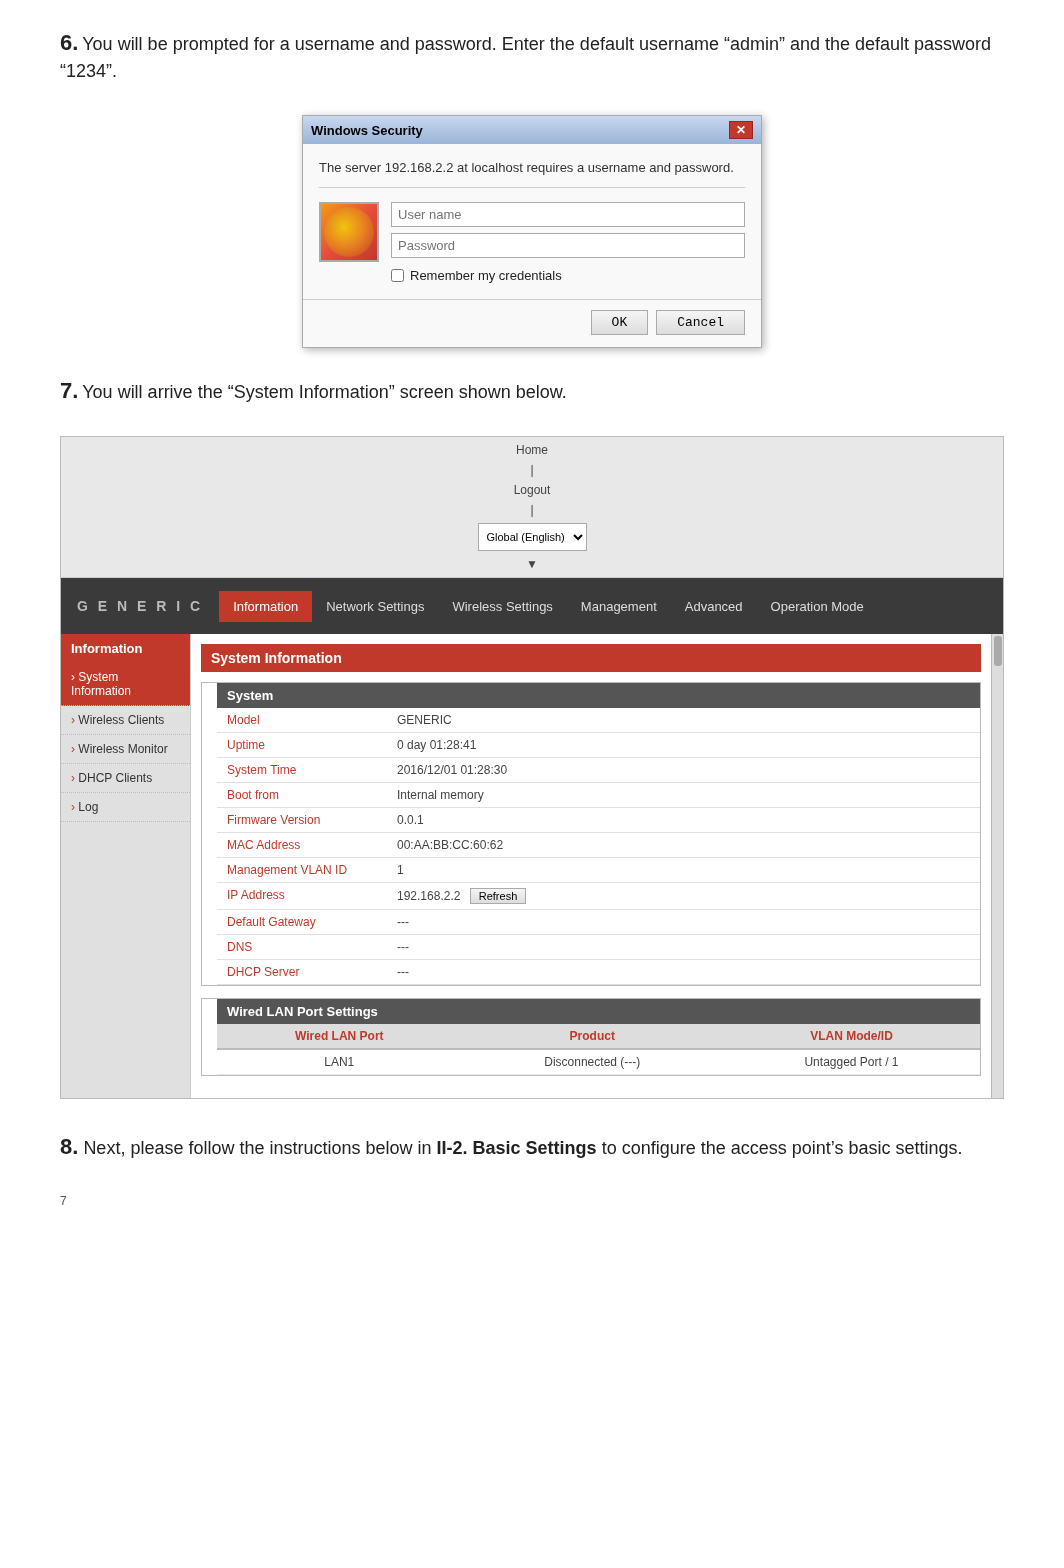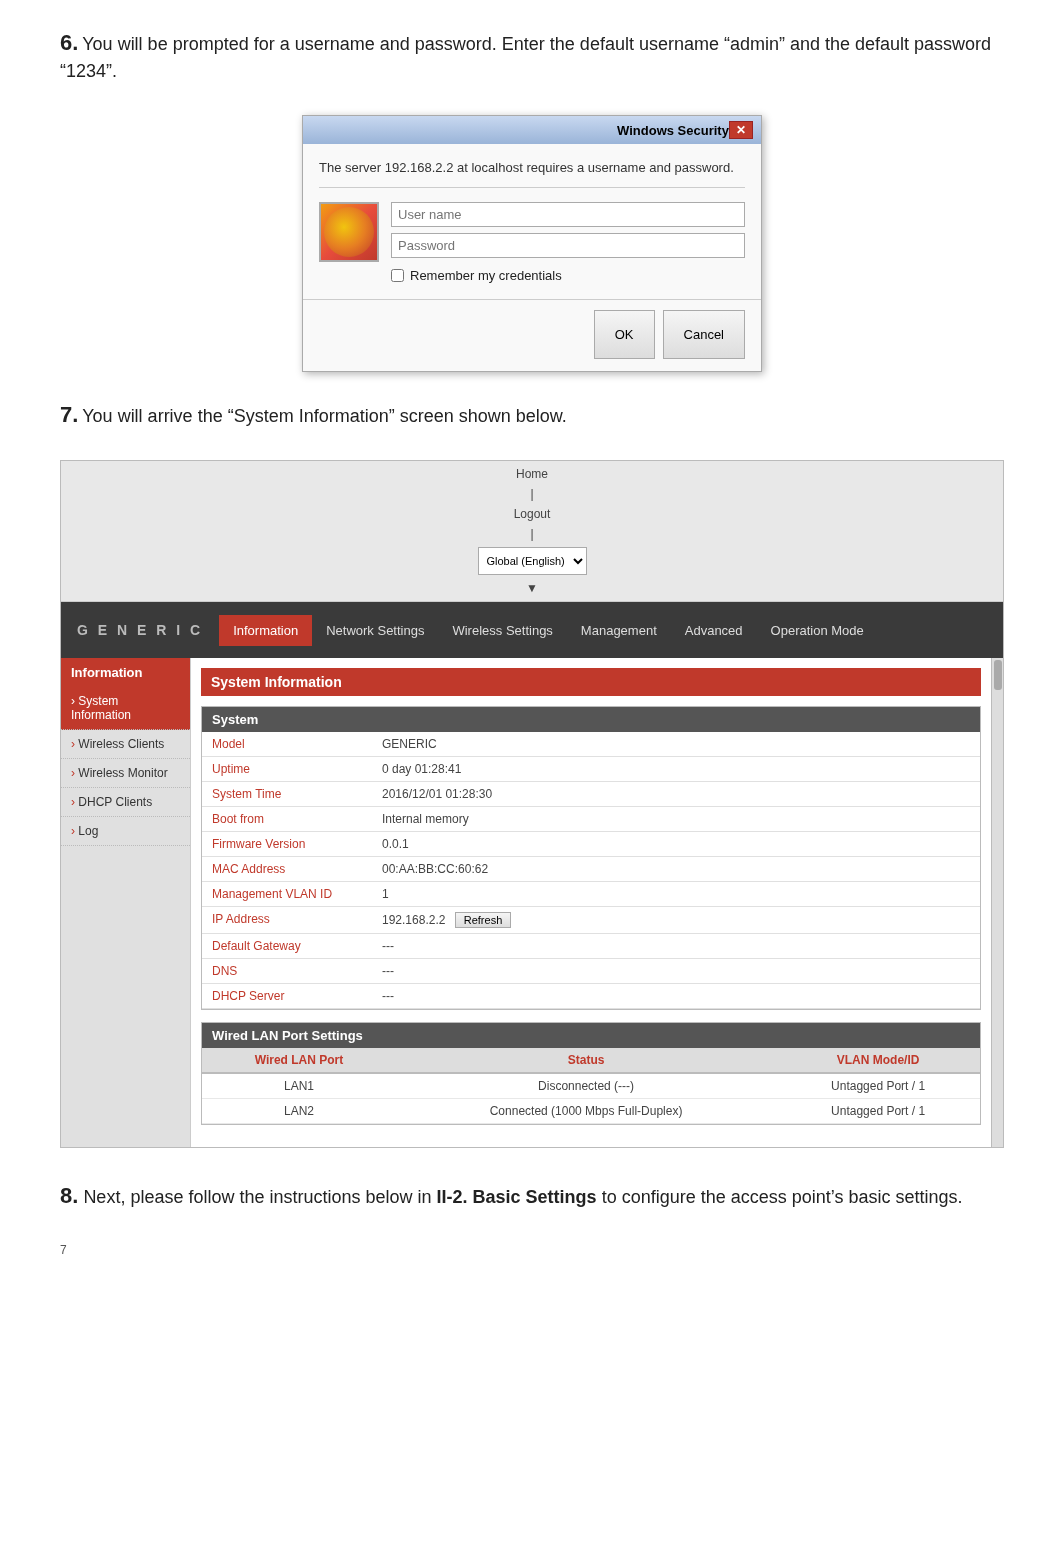--- a/index.html
+++ b/index.html
@@ -40,21 +40,21 @@
       width: 460px;
       border: 1px solid #aaa;
       box-shadow: 2px 2px 8px rgba(0,0,0,0.3);
       background: #f0f0f0;
     }
 
     .win-title-bar {
       background: linear-gradient(to bottom, #c8d8f0, #9ab4d8);
       padding: 5px 8px;
       display: flex;
-      justify-content: flex-end;
+      justify-content: space-between;
       align-items: center;
       font-size: 13px;
       font-weight: bold;
       color: #000;
     }
 
     .win-close-btn {
       background: #c0392b;
       color: white;
       border: 1px solid #922;
@@ -133,25 +133,26 @@
     .win-buttons {
       display: flex;
       justify-content: flex-end;
       gap: 8px;
       padding: 10px 16px 12px;
       background: #f9f9f9;
       border-top: 1px solid #ccc;
     }
 
     .win-btn {
-      padding: 16px 20px;
+      padding: 4px 20px;
       border: 1px solid #aaa;
       background: linear-gradient(to bottom, #f5f5f5, #ddd);
       cursor: pointer;
       font-size: 13px;
+      font-family: Liberation Mono, monospace;
     }
 
     
     .router-screenshot {
       border: 1px solid #bbb;
       margin: 16px 0 30px 0;
       width: 100%;
       background: #e8e8e8;
       overflow: hidden;
     }
@@ -265,20 +266,21 @@
       color: #fff;
       padding: 6px 10px;
       font-size: 14px;
       font-weight: bold;
       margin-bottom: 10px;
     }
 
     .info-table-section {
       border: 1px solid #bbb;
       margin-bottom: 12px;
+      padding-left: 15px;
     }
 
     .info-table-title {
       background: #555;
       color: #fff;
       padding: 5px 10px;
       font-size: 13px;
       font-weight: bold;
     }
 
@@ -504,33 +506,28 @@
           </tbody>
         </table>
       </div>
 
       <div class="info-table-section">
         <div class="info-table-title">Wired LAN Port Settings</div>
         <table class="lan-table">
           <thead>
             <tr>
               <th>Wired LAN Port</th>
-              <th>Status</th>
+              <th>Product</th>
               <th>VLAN Mode/ID</th>
             </tr>
           </thead>
           <tbody>
             <tr>
               <td>LAN1</td>
               <td>Disconnected (---)</td>
-              <td>Untagged Port /  1</td>
-            </tr>
-            <tr>
-              <td>LAN2</td>
-              <td>Connected (1000 Mbps Full-Duplex)</td>
               <td>Untagged Port /  1</td>
             </tr>
           </tbody>
         </table>
       </div>
     </div>
 
     <div class="scrollbar-indicator">
       <div class="scrollbar-thumb"></div>
     </div>

